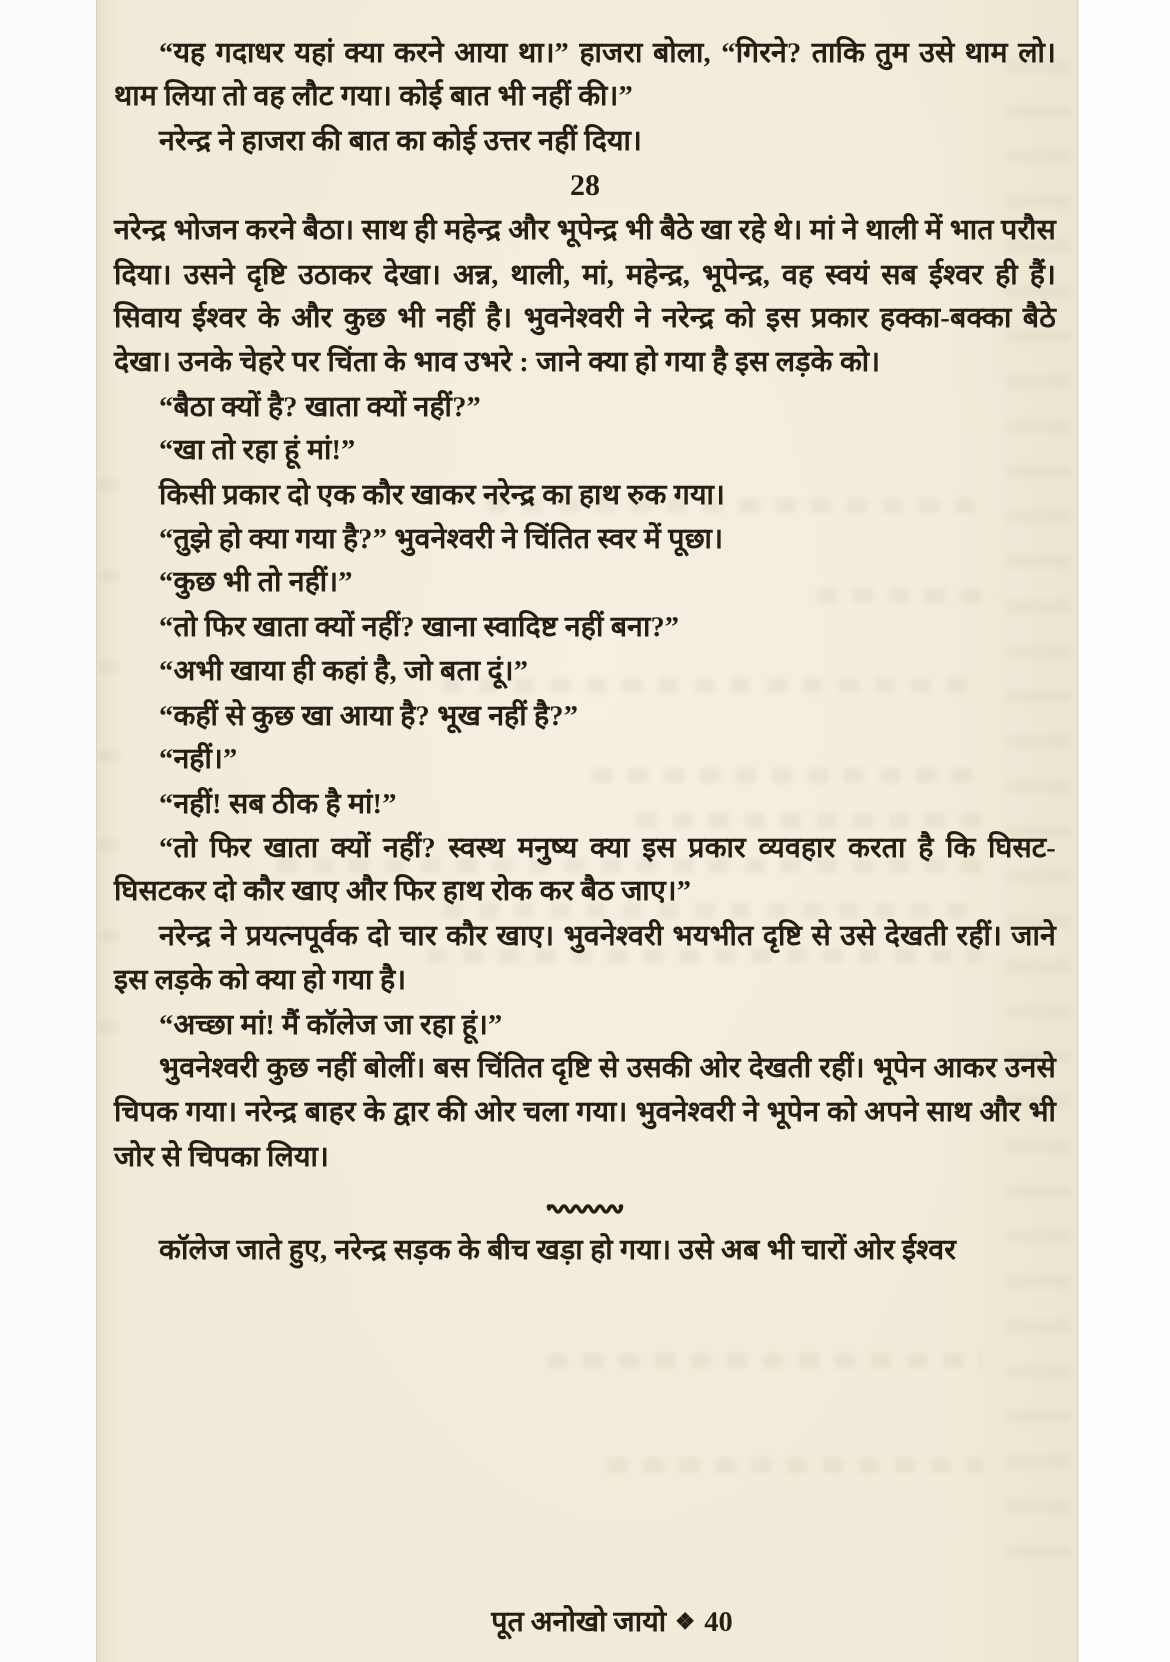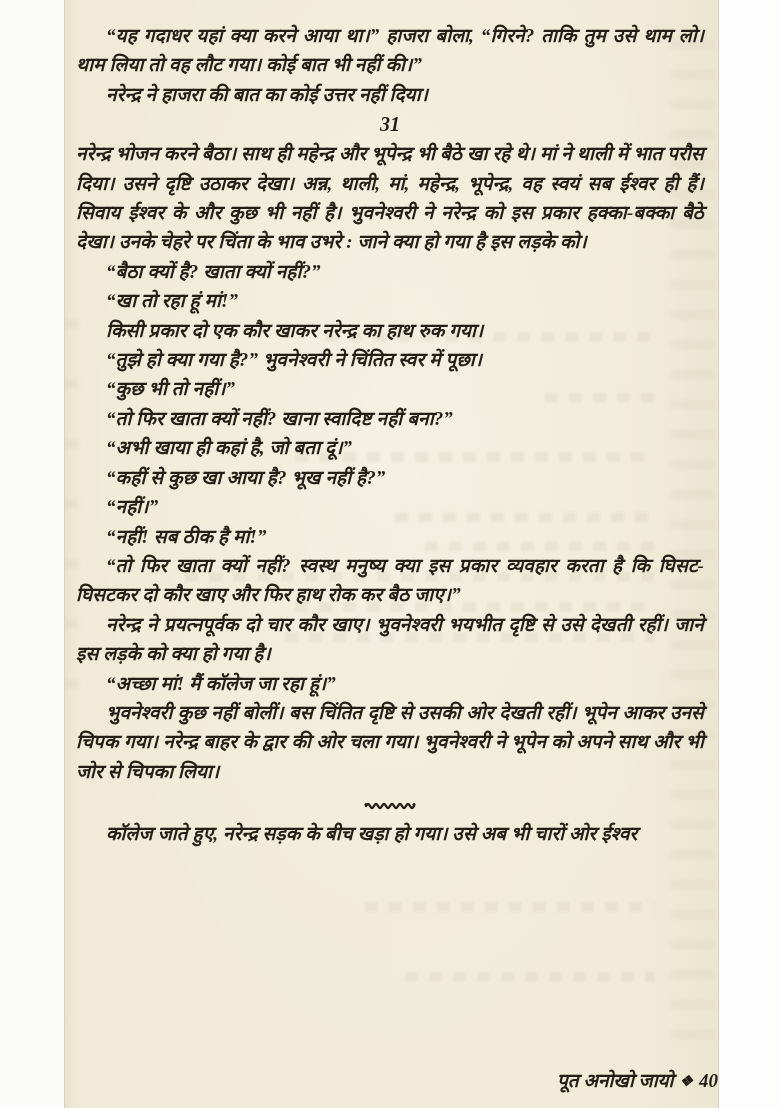--- a/index.html
+++ b/index.html
@@ -5,21 +5,20 @@
   html, body {
     margin: 0; padding: 0;
     width: 780px; height: 1108px;
     background: #fdfdfc;
     overflow: hidden;
   }
   .scan-canvas {
     position: relative;
     width: 772px; height: 1108px;
     background: linear-gradient(90deg, #fbfbfa 0 64px, #fdfdfd 719px 780px);
-    font-style: italic;
   }
   .page {
     position: absolute;
     left: 64px; top: 0;
     width: 655px; height: 1108px;
     background:
       radial-gradient(ellipse at 50% 40%, rgba(255,255,255,0.25), rgba(0,0,0,0) 70%),
       linear-gradient(90deg, #e9e2cc 0, #f1ead8 14px, #f2ebd9 86%, #ece5d1 100%);
     border-left: 1px solid #d9d1ba;
     border-right: 1px solid #ddd5bf;
@@ -51,21 +50,21 @@
   }
   .divider {
     margin: 13px 0 8px 0;
     text-align: center;
     line-height: 10px;
   }
   .divider svg { vertical-align: middle; }
   .footer {
     position: absolute;
     left: 4px; right: 0; bottom: 15px;
-    text-align: right;
+    text-align: center;
     font-family: "Liberation Serif", "DejaVu Serif", serif;
     font-size: 19px;
     font-weight: 600;
     color: #241e15;
     margin-left: 29px;
   }
   .footer .diamond { font-size: 15px; padding: 0 6px; position: relative; top: -1px; }
   
   .ghost {
     position: absolute;
@@ -113,21 +112,21 @@
     <div class="ghost" style="left:120px; top:572px; width:470px;"></div>
     <div class="ghost" style="left:230px; top:602px; width:360px;"></div>
     <div class="ghost" style="left:220px; top:632px; width:370px;"></div>
     <div class="ghost" style="left:300px; top:902px; width:290px;"></div>
     <div class="ghost" style="left:340px; top:972px; width:250px;"></div>
 
     <div class="content">
       <p class="para indent">“यह गदाधर यहां क्या करने आया था।” हाजरा बोला, “गिरने? ताकि तुम उसे थाम लो। थाम लिया तो वह लौट गया। कोई बात भी नहीं की।”</p>
       <p class="para indent">नरेन्द्र ने हाजरा की बात का कोई उत्तर नहीं दिया।</p>
 
-      <div class="chapter-num">31</div>
+      <div class="chapter-num">28</div>
 
       <p class="para">नरेन्द्र भोजन करने बैठा। साथ ही महेन्द्र और भूपेन्द्र भी बैठे खा रहे थे। मां ने थाली में भात परौस दिया। उसने दृष्टि उठाकर देखा। अन्न, थाली, मां, महेन्द्र, भूपेन्द्र, वह स्वयं सब ईश्वर ही हैं। सिवाय ईश्वर के और कुछ भी नहीं है। भुवनेश्वरी ने नरेन्द्र को इस प्रकार हक्का-बक्का बैठे देखा। उनके चेहरे पर चिंता के भाव उभरे : जाने क्या हो गया है इस लड़के को।</p>
       <p class="para indent">“बैठा क्यों है? खाता क्यों नहीं?”</p>
       <p class="para indent">“खा तो रहा हूं मां!”</p>
       <p class="para indent">किसी प्रकार दो एक कौर खाकर नरेन्द्र का हाथ रुक गया।</p>
       <p class="para indent">“तुझे हो क्या गया है?” भुवनेश्वरी ने चिंतित स्वर में पूछा।</p>
       <p class="para indent">“कुछ भी तो नहीं।”</p>
       <p class="para indent">“तो फिर खाता क्यों नहीं? खाना स्वादिष्ट नहीं बना?”</p>
       <p class="para indent">“अभी खाया ही कहां है, जो बता दूं।”</p>
       <p class="para indent">“कहीं से कुछ खा आया है? भूख नहीं है?”</p>

